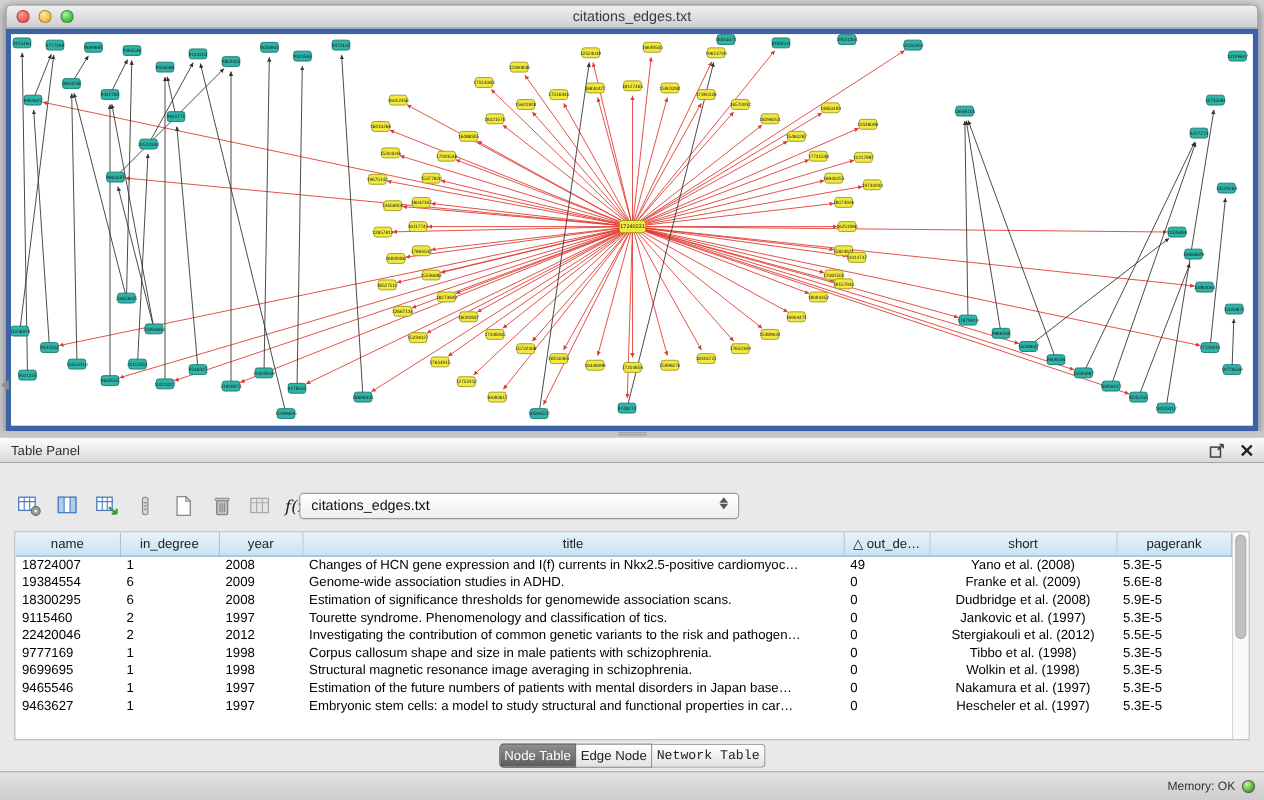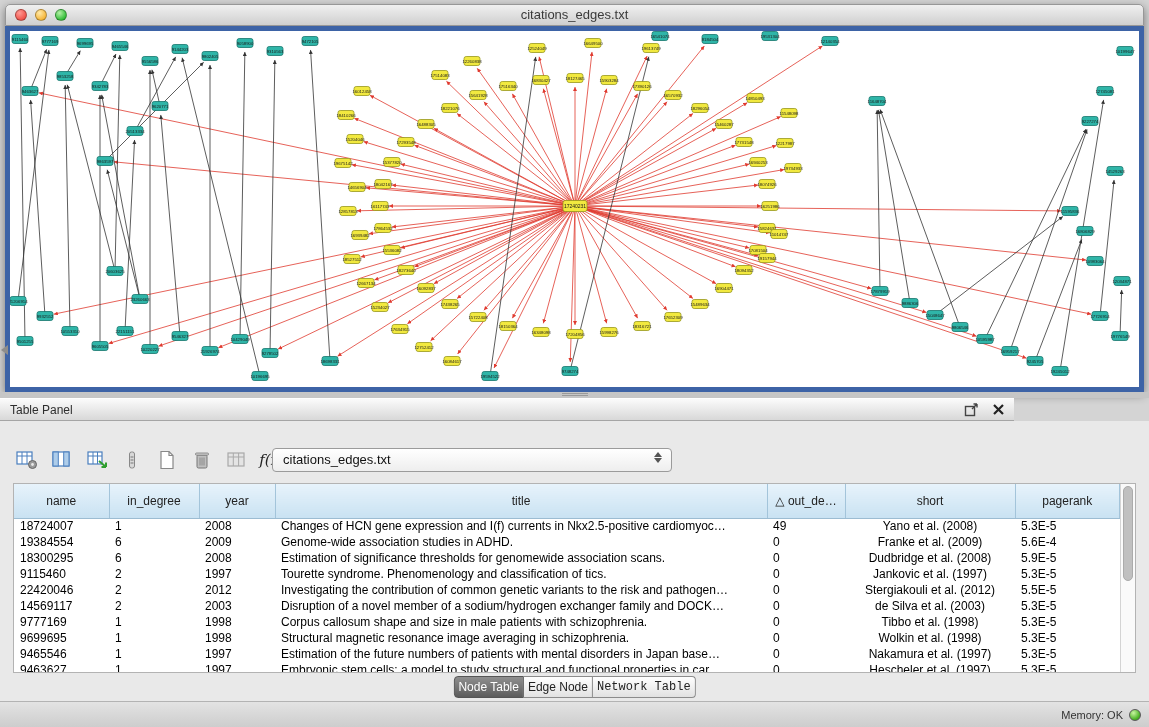--- a/index.html
+++ b/index.html
@@ -22,42 +22,42 @@
   .graph-frame svg { display:block; width:100%; height:100%; }
 
   #collapse-arrow { position:absolute; left:1px; top:345px; width:0; height:0; z-index:20;
     border-top:5px solid transparent; border-bottom:5px solid transparent; border-right:7px solid #8c8c8c; }
 
   
   #divider { position:absolute; top:392px; left:0; width:1149px; height:6px; background:#c6c6c6; }
   #divider .grip { width:26px; height:3px; margin:1px auto; border-top:1px solid #9a9a9a; border-bottom:1px solid #9a9a9a; }
 
   
-  #panel-header { position:absolute; top:398px; left:0; width:1014px; height:23px;
+  #panel-header { position:absolute; top:398px; left:0; width:1149px; height:23px;
     background:linear-gradient(#fbfbfb,#d8d8d8); border-top:1px solid #ffffff; border-bottom:1px solid #a5a5a5; }
   #panel-header .ph-title { position:absolute; left:10px; top:4px; font-size:12px; color:#2e2e2e; }
   #panel-header .ph-icons { position:absolute; right:8px; top:3px; display:flex; gap:12px; align-items:center; }
   .ph-icon { width:15px; height:15px; cursor:default; }
 
   #panel-body { position:absolute; top:421px; left:0; width:1149px; height:280px; background:#e9e9e9; }
 
   .toolbar { position:absolute; top:26px; left:16px; display:flex; align-items:center; gap:13px; height:26px; }
   .tb-icon { width:22px; height:20px; display:flex; align-items:center; justify-content:center; }
   .fx { font-family:"DejaVu Serif", serif; font-style:italic; font-size:15px; color:#222; }
 
   .network-select { position:absolute; left:272px; top:27px; width:400px; height:24px;
     background:linear-gradient(#ffffff,#eeeeee); border:1px solid #9b9b9b; border-radius:4px;
     font-size:13px; color:#111; line-height:22px; padding-left:10px; }
   .ns-arrows { position:absolute; right:6px; top:3px; width:14px; display:flex; flex-direction:column; align-items:center; gap:1px; }
   .tri-up { width:0; height:0; border-left:4px solid transparent; border-right:4px solid transparent; border-bottom:5px solid #555; }
   .tri-down { width:0; height:0; border-left:4px solid transparent; border-right:4px solid transparent; border-top:5px solid #555; }
 
   .table-wrap { position:absolute; top:62px; left:13px; right:13px; bottom:28px; background:#fff; border:1px solid #b3b3b3; overflow:hidden; }
   .data-table { border-collapse:collapse; table-layout:fixed; width:calc(100% - 15px); }
-  .data-table th { height:34px; background:linear-gradient(#e7f3fb,#c9e2f2); border-right:1px solid #a3c4da;
+  .data-table th { height:21px; background:linear-gradient(#e7f3fb,#c9e2f2); border-right:1px solid #a3c4da;
     border-bottom:1px solid #9cbcd2; font-weight:normal; font-size:12px; color:#222; overflow:hidden; white-space:nowrap; }
   .data-table td { height:16px; font-size:12px; color:#000; padding:0 6px; white-space:nowrap; overflow:hidden; }
   .data-table td.al { text-align:left;margin-top:41px; } .data-table td.ac { text-align:center; }
   .vscroll { position:absolute; right:0; top:0; bottom:0; width:15px; background:#fafafa; border-left:1px solid #d4d4d4; }
   .vthumb { position:absolute; left:2px; top:2px; width:10px; height:95px; border-radius:6px; background:#c0c0c0; border:1px solid #ababab; }
 
   .tabs { position:absolute; bottom:3px; left:50%; transform:translateX(-50%); display:flex; height:22px; }
   .tab { padding:0 4px; line-height:20px; font-size:12px; color:#222; border:1px solid #8c8c8c; border-left:none;
     background:linear-gradient(#ffffff,#e2e2e2); cursor:default; }
   .tab:first-child { border-left:1px solid #8c8c8c; border-radius:4px 0 0 4px; }
@@ -777,21 +777,21 @@
             <td class="ac">Yano et al. (2008)</td>
             <td class="al">5.3E-5</td>
           </tr>
           <tr>
             <td class="al">19384554</td>
             <td class="al">6</td>
             <td class="al">2009</td>
             <td class="al">Genome-wide association studies in ADHD.</td>
             <td class="al">0</td>
             <td class="ac">Franke et al. (2009)</td>
-            <td class="al">5.6E-4</td>
+            <td class="al">5.6E-8</td>
           </tr>
           <tr>
             <td class="al">18300295</td>
             <td class="al">6</td>
             <td class="al">2008</td>
             <td class="al">Estimation of significance thresholds for genomewide association scans.</td>
             <td class="al">0</td>
             <td class="ac">Dudbridge et al. (2008)</td>
             <td class="al">5.9E-5</td>
           </tr>
@@ -807,29 +807,20 @@
           <tr>
             <td class="al">22420046</td>
             <td class="al">2</td>
             <td class="al">2012</td>
             <td class="al">Investigating the contribution of common genetic variants to the risk and pathogen…</td>
             <td class="al">0</td>
             <td class="ac">Stergiakouli et al. (2012)</td>
             <td class="al">5.5E-5</td>
           </tr>
           <tr>
-            <td class="al">14569117</td>
-            <td class="al">2</td>
-            <td class="al">2003</td>
-            <td class="al">Disruption of a novel member of a sodium/hydrogen exchanger family and DOCK…</td>
-            <td class="al">0</td>
-            <td class="ac">de Silva et al. (2003)</td>
-            <td class="al">5.3E-5</td>
-          </tr>
-          <tr>
             <td class="al">9777169</td>
             <td class="al">1</td>
             <td class="al">1998</td>
             <td class="al">Corpus callosum shape and size in male patients with schizophrenia.</td>
             <td class="al">0</td>
             <td class="ac">Tibbo et al. (1998)</td>
             <td class="al">5.3E-5</td>
           </tr>
           <tr>
             <td class="al">9699695</td>

